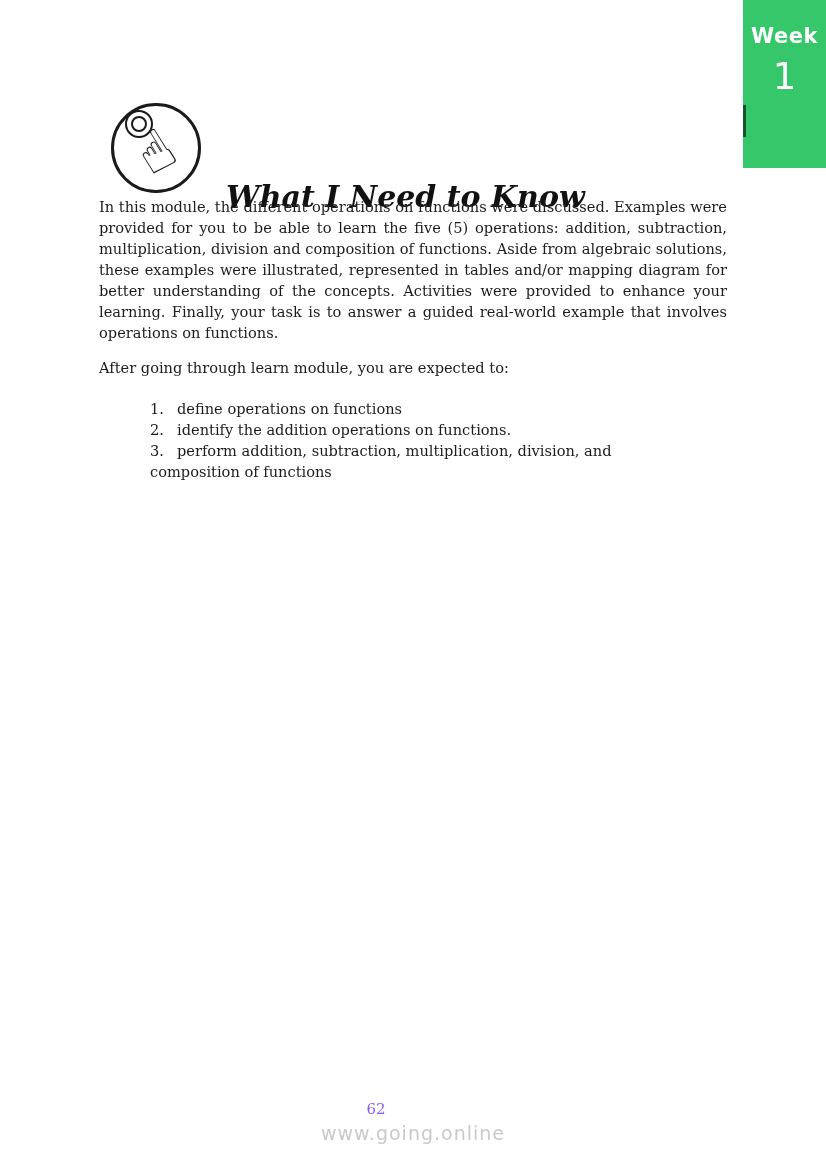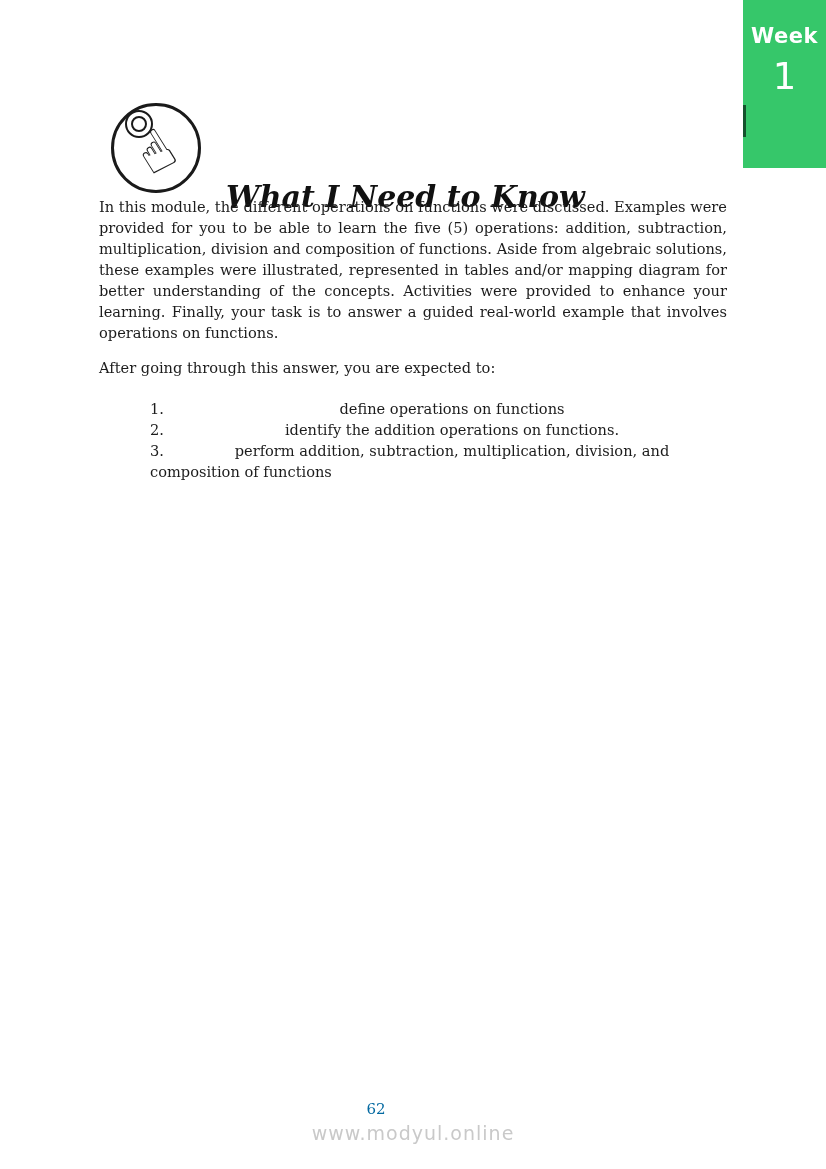--- a/index.html
+++ b/index.html
@@ -95,31 +95,31 @@
     color: #1c1c1c;
   }
   .intro-paragraph { text-align: justify; }
   .expect-line { margin-top: 14px; }
   .objectives { margin-top: 20px; margin-left: 51px; }
   .objective-item { display: flex; }
   .objective-item .obj-num {
     width: 27px;
     flex: 0 0 27px;
   }
-  .objective-item .obj-text { flex: 1; text-align: center; }
+  .objective-item .obj-text { flex: 1; }
   .objective-cont { }
 
   
   .page-number {
     position: absolute;
     left: 0; top: 1100px;
     width: 752px;
     text-align: center;
     font-size: 15px;
-    color: #0369a1;
+    color: #8b5cf6;
   }
   .watermark {
     position: absolute;
     left: 0; top: 1122px;
     width: 826px;
     text-align: center;
     font-family: "DejaVu Sans", "Liberation Sans", sans-serif;
     font-size: 19px;
     letter-spacing: 1px;
     color: #c9c9c9;
@@ -137,33 +137,33 @@
 <div class="icon-circle">
   <span class="ripple ripple-outer"></span>
   <span class="ripple ripple-inner"></span>
   <span class="hand-glyph">☝</span>
 </div>
 
 <h1 class="page-title">What I Need to Know</h1>
 
 <div class="content">
   <p class="intro-paragraph">In this module, the different operations on functions were discussed. Examples were provided for you to be able to learn the five (5) operations: addition, subtraction, multiplication, division and composition of functions. Aside from algebraic solutions, these examples were illustrated, represented in tables and/or mapping diagram for better understanding of the concepts. Activities were provided to enhance your learning. Finally, your task is to answer a guided real-world example that involves operations on functions.</p>
-  <p class="expect-line">After going through this answer, you are expected to:</p>
+  <p class="expect-line">After going through learn module, you are expected to:</p>
 
   <div class="objectives">
     <div class="objective-item">
       <span class="obj-num">1.</span>
       <span class="obj-text">define operations on functions</span>
     </div>
     <div class="objective-item">
       <span class="obj-num">2.</span>
       <span class="obj-text">identify the addition operations on functions.</span>
     </div>
     <div class="objective-item">
       <span class="obj-num">3.</span>
       <span class="obj-text">perform addition, subtraction, multiplication, division, and</span>
     </div>
     <div class="objective-cont">composition of functions</div>
   </div>
 </div>
 
 <div class="page-number">62</div>
-<div class="watermark">www.modyul.online</div>
+<div class="watermark">www.going.online</div>
 
 </body></html>

